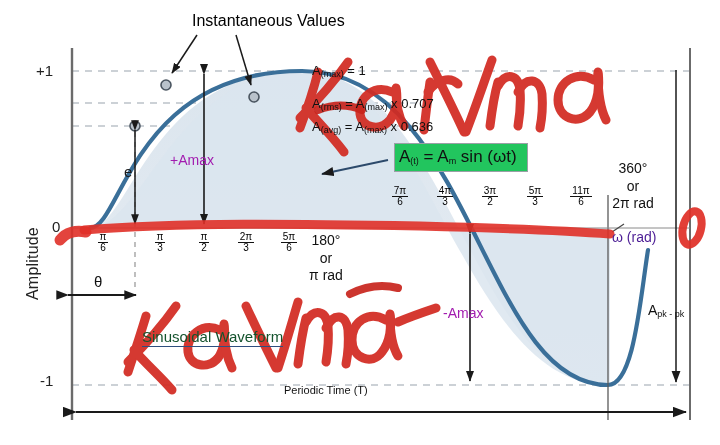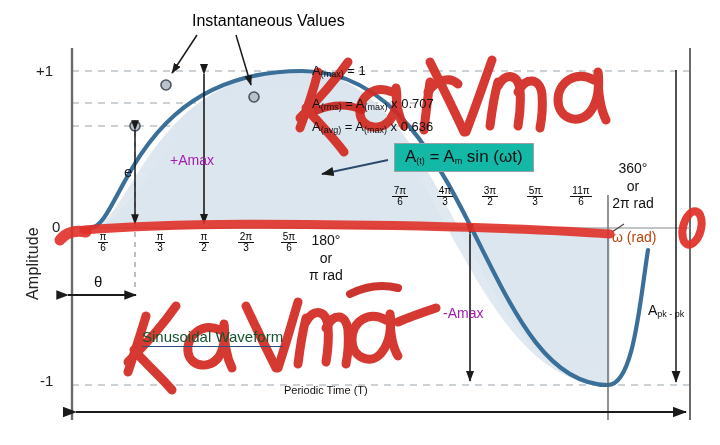--- a/index.html
+++ b/index.html
@@ -12,29 +12,29 @@
   .ylabel{position:absolute;transform:rotate(-90deg);transform-origin:0 0;
           font-size:16px;color:#222;letter-spacing:.2px;}
   .tick{position:absolute;text-align:center;font-size:10px;color:#000000;line-height:1.0;}
   .frac{display:inline-block;text-align:center;}
   .frac .num{display:block;padding:0 2px;border-bottom:1.4px solid #111;}
   .frac .den{display:block;}
   .title-txt{font-size:16px;color:#000000;}
   .amax{font-size:14px;color:#a21caf;}
   .eqline{font-size:13px;color:#111;}
   .sub{font-size:9px;vertical-align:-2px;}
-  .formula-box{position:absolute;background:#14b8a6;border:1.3px solid #9aa0a6;
-      font-size:17px;color:#111;padding:3px 10px 4px 10px;}
+  .formula-box{position:absolute;background:#22c55e;border:1.3px solid #9aa0a6;
+      font-size:17px;color:#111;padding:3px 10px 4px 4px;}
   .deg{position:absolute;font-size:14px;color:#111;text-align:center;line-height:1.25;}
   .wf{position:absolute;font-size:15px;color:#14532d;border-bottom:1.3px solid #2f4f7f;
       padding-bottom:1px;}
   .pt{position:absolute;font-size:11px;color:#111;}
   .theta{position:absolute;font-size:15px;color:#111;}
   .apk{position:absolute;font-size:14px;color:#111;}
-  .wrad{position:absolute;font-size:14px;color:#c2410c;}
+  .wrad{position:absolute;font-size:14px;color:#4c1d95;}
 </style>
 </head>
 <body>
 
 <div id="stage">
 
   <svg width="720" height="445" viewBox="0 0 720 445">
     <defs>
       <marker id="ah" markerWidth="9" markerHeight="9" refX="7.5" refY="3" orient="auto">
         <path d="M0,0 L8,3 L0,6 z" fill="#1a1a1a"></path>

